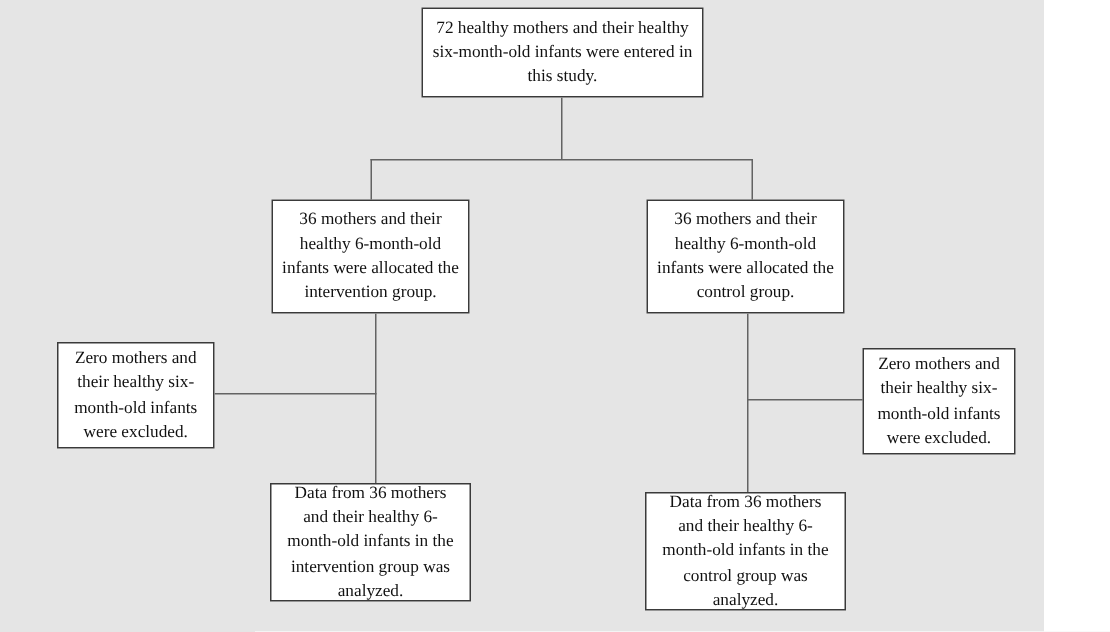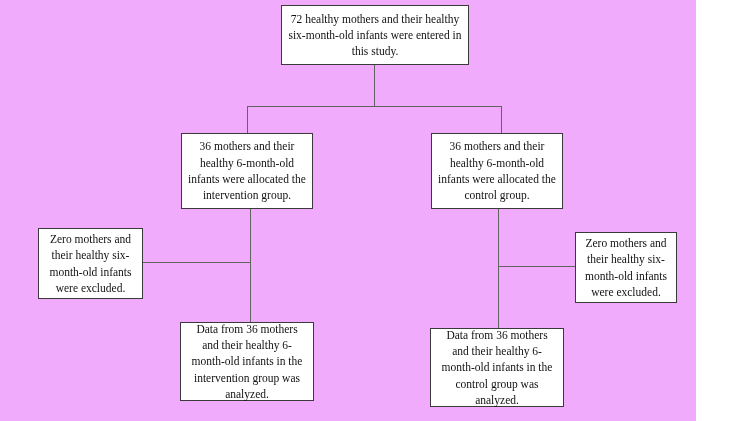--- a/index.html
+++ b/index.html
@@ -4,21 +4,21 @@
 <style>
   html, body {
     margin: 0;
     padding: 0;
     background: #ffffff;
   }
   #canvas {
     position: relative;
     width: 696px;
     height: 421px;
-    background: #f0abfc;
+    background: #e5e5e5;
     overflow: hidden;
     font-family: "Liberation Serif", "DejaVu Serif", serif;
   }
 
   
   .node {
     position: absolute;
     box-sizing: border-box;
     border: 1px solid #3a3a3a;
     background: #ffffff;

